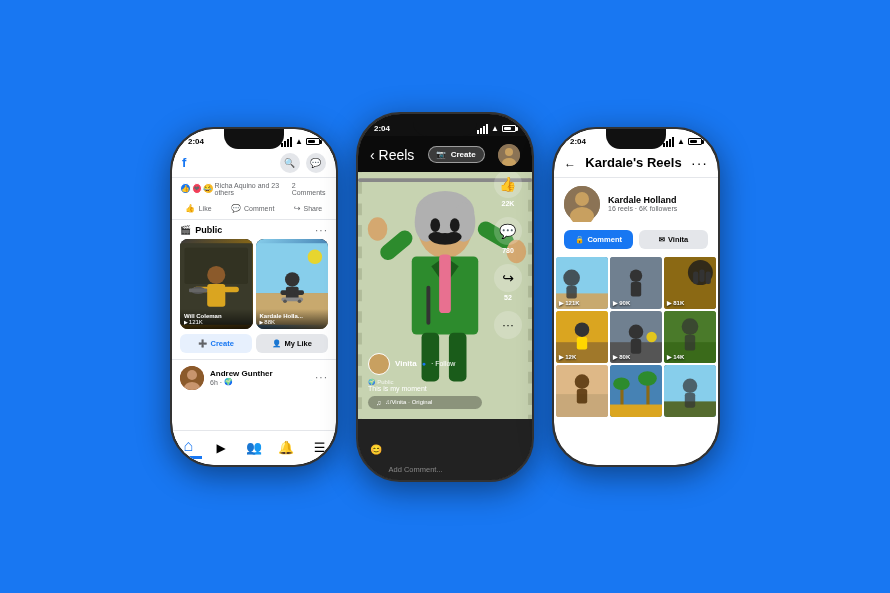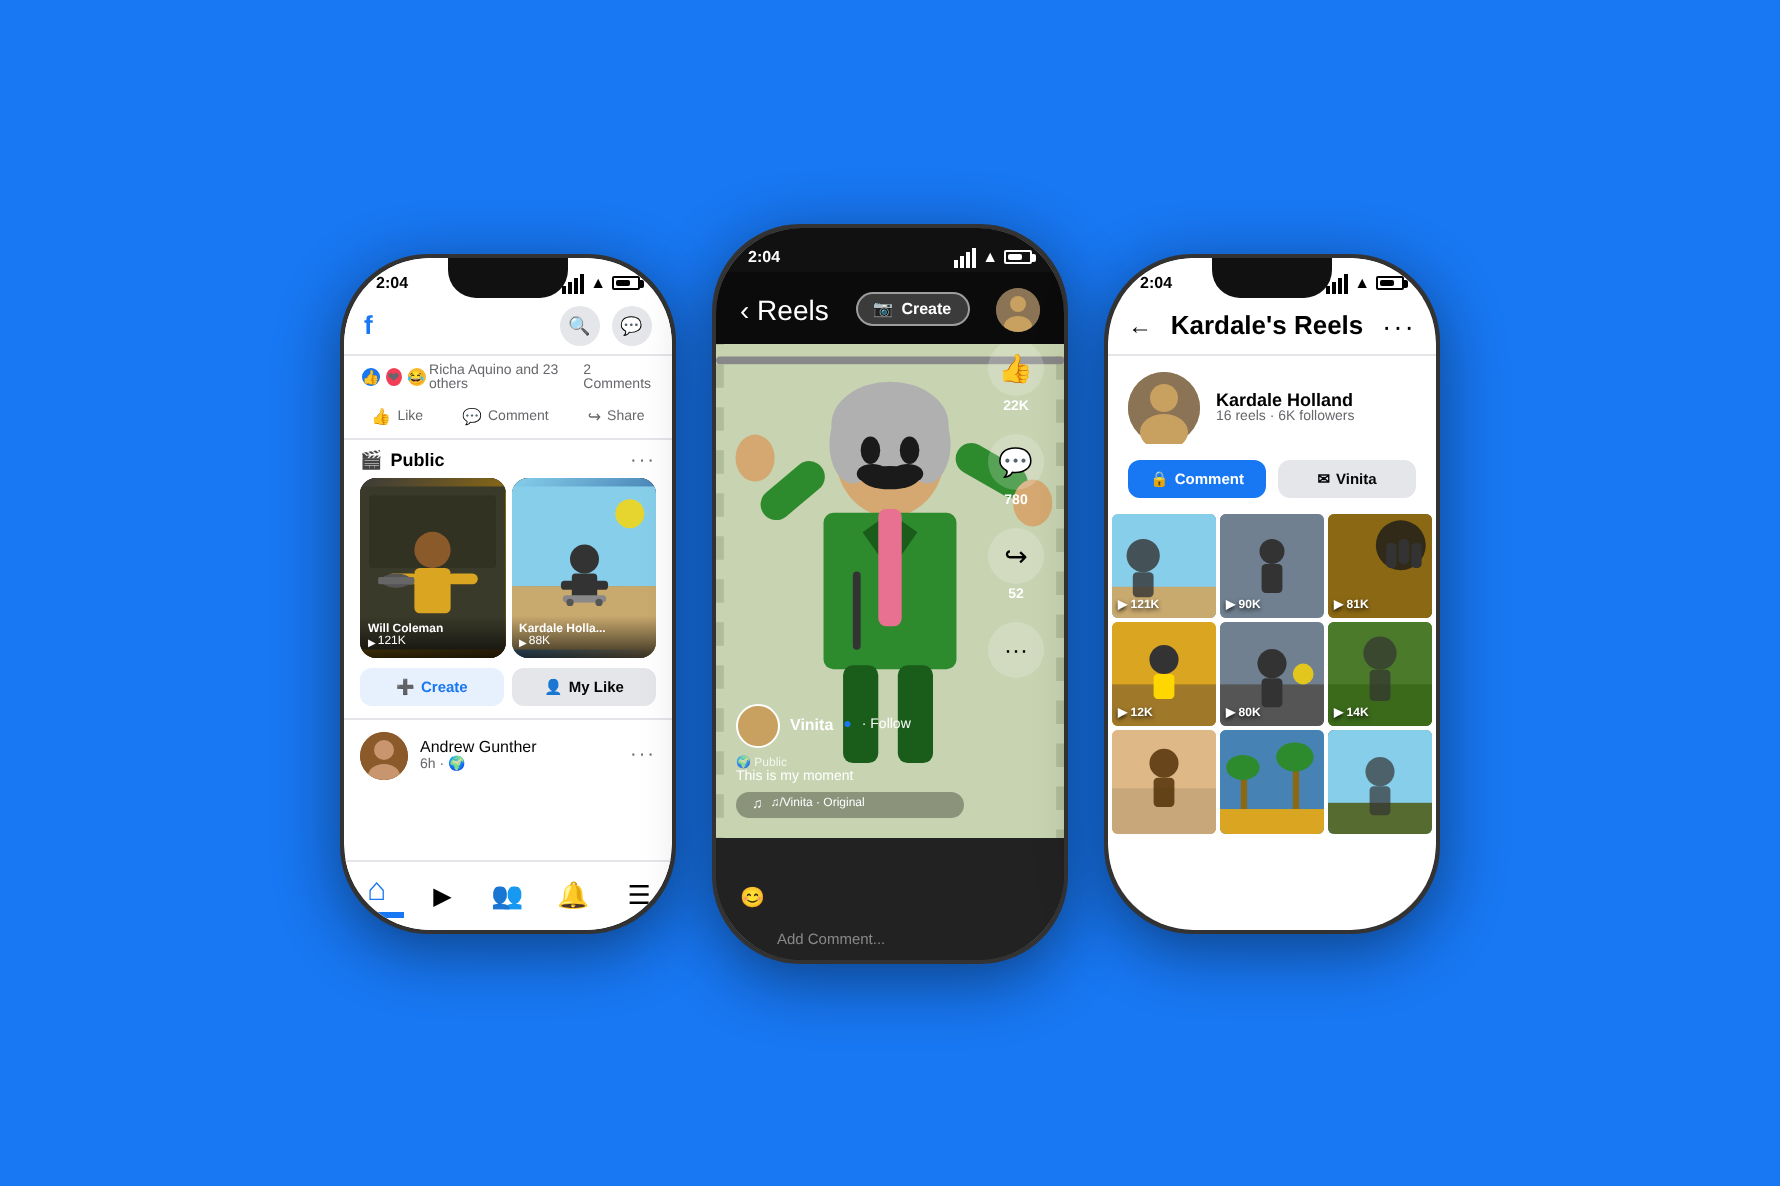--- a/index.html
+++ b/index.html
@@ -221,21 +221,21 @@
     .post-avatar {
       width: 24px; height: 24px;
       border-radius: 50%;
       background: #8B4513;
       flex-shrink: 0;
       overflow: hidden;
       display: flex; align-items: center; justify-content: center;
       font-size: 10px;
     }
     .post-info { flex: 1; }
-    .post-name { font-size: 8px; font-weight: 400; color: #050505; }
+    .post-name { font-size: 8px; font-weight: 700; color: #050505; }
     .post-meta { font-size: 7px; color: #65676b; display: flex; gap: 2px; align-items: center; }
 
     
     .bottom-nav {
       margin-top: auto;
       display: flex;
       justify-content: space-around;
       align-items: center;
       padding: 6px 0;
       border-top: 1px solid #e4e6ea;

